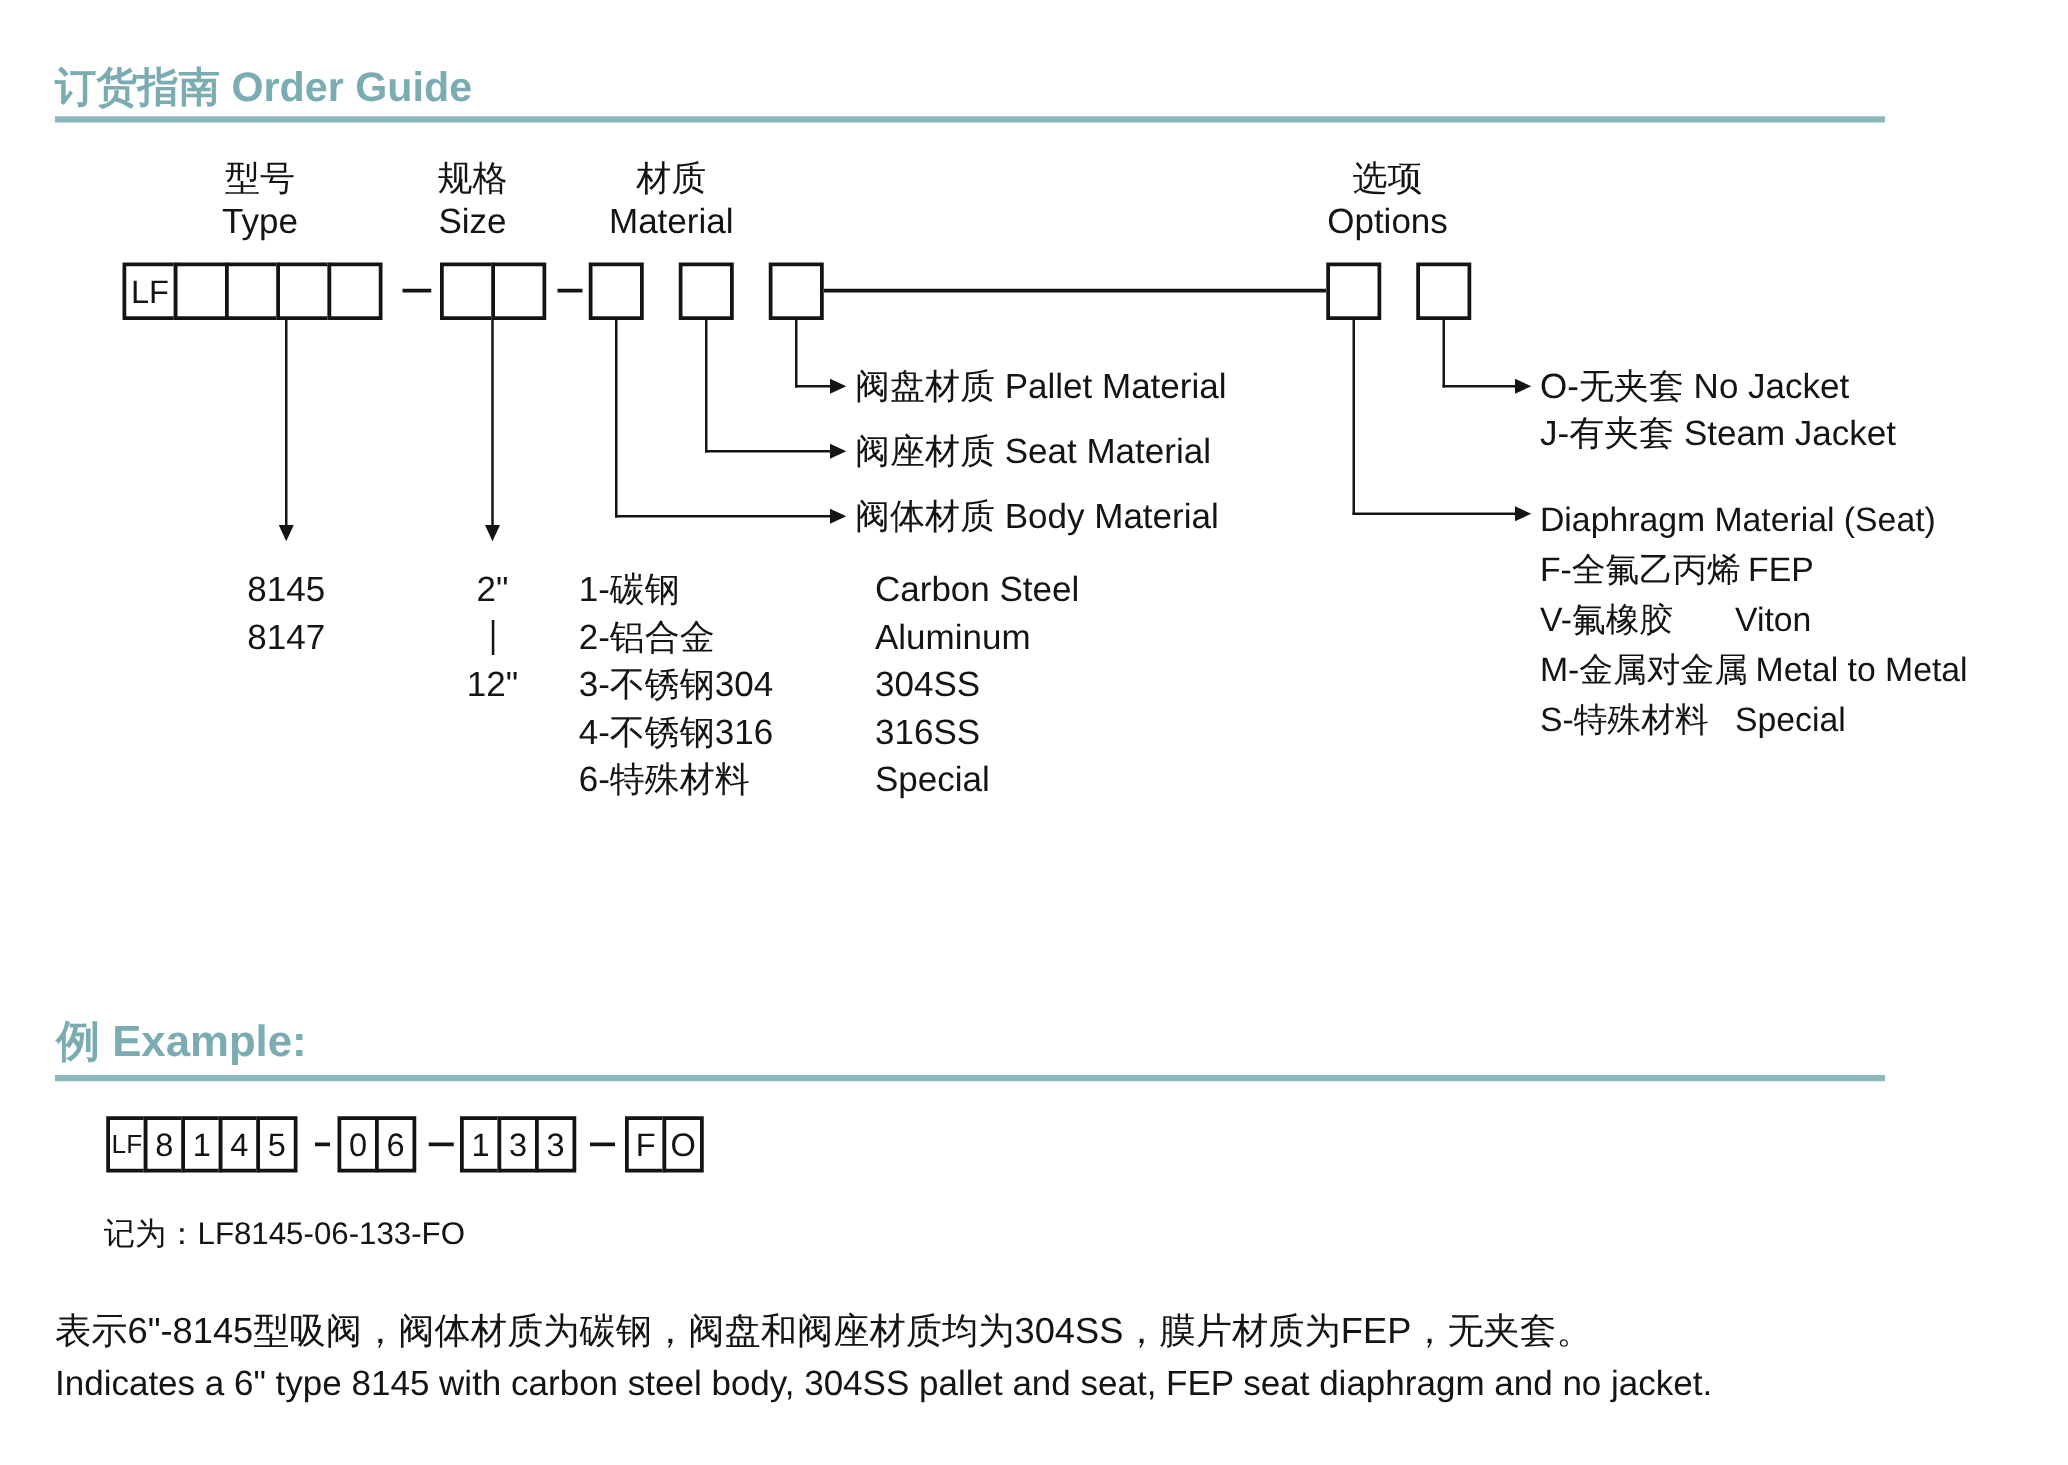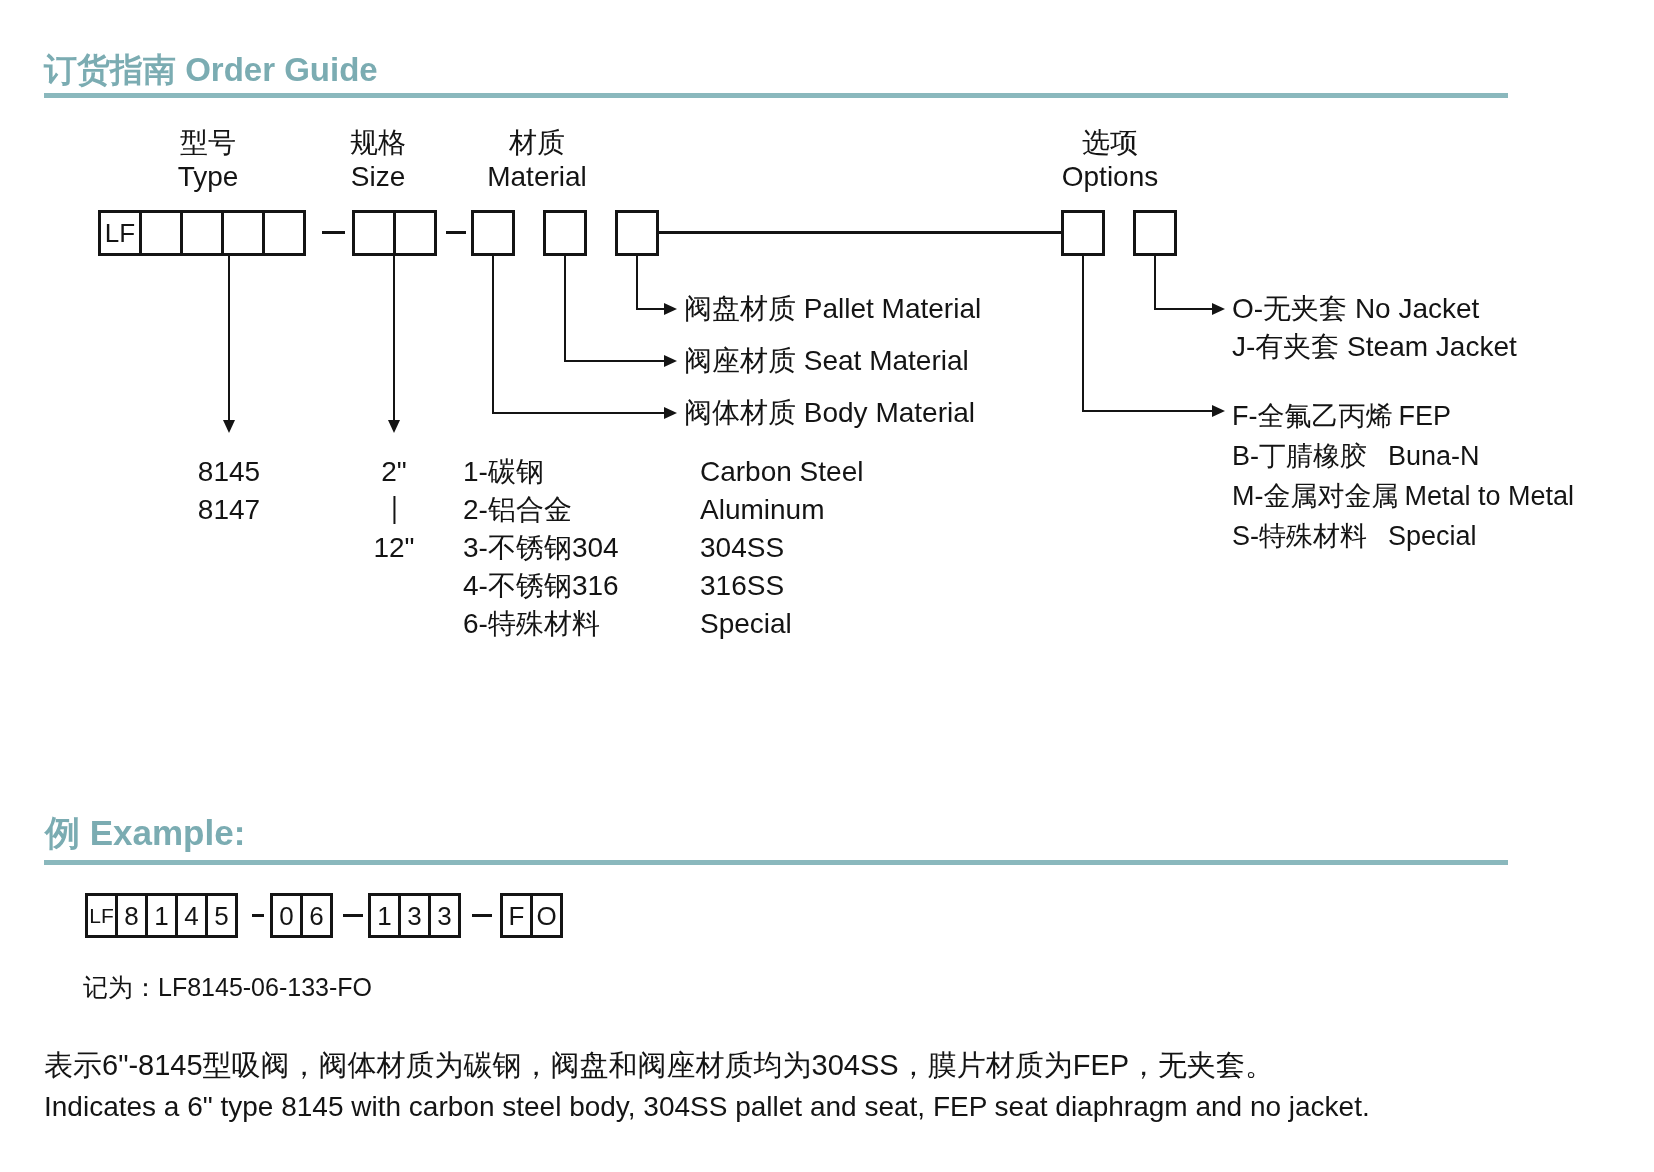--- a/index.html
+++ b/index.html
@@ -116,27 +116,28 @@
   <div class="abs arrow-right" style="left:1212px;top:303px;"></div>
 
   <div class="abs label-line" style="left:684px;top:294px;">阀盘材质 Pallet Material</div>
   <div class="abs label-line" style="left:684px;top:346px;">阀座材质 Seat Material</div>
   <div class="abs label-line" style="left:684px;top:398px;">阀体材质 Body Material</div>
 
   <div class="abs label-line" style="left:1232px;top:294px;">O-无夹套 No Jacket</div>
   <div class="abs label-line" style="left:1232px;top:332px;">J-有夹套 Steam Jacket</div>
 
   <div class="abs dia-block" style="left:1232px;top:396px;">
+    <div>Diaphragm Material (Seat)</div>
     <div class="dia-row">
       <span class="dia-code">F-全氟乙丙烯</span>
       <span>FEP</span>
     </div>
     <div class="dia-row">
-      <span class="dia-code">B-丁腈橡胶</span>
-      <span>Buna-N</span>
+      <span class="dia-code">V-氟橡胶</span>
+      <span>Viton</span>
     </div>
     <div class="dia-row">
       <span class="dia-code">M-金属对金属</span>
       <span>Metal to Metal</span>
     </div>
     <div class="dia-row">
       <span class="dia-code">S-特殊材料</span>
       <span>Special</span>
     </div>
   </div>

